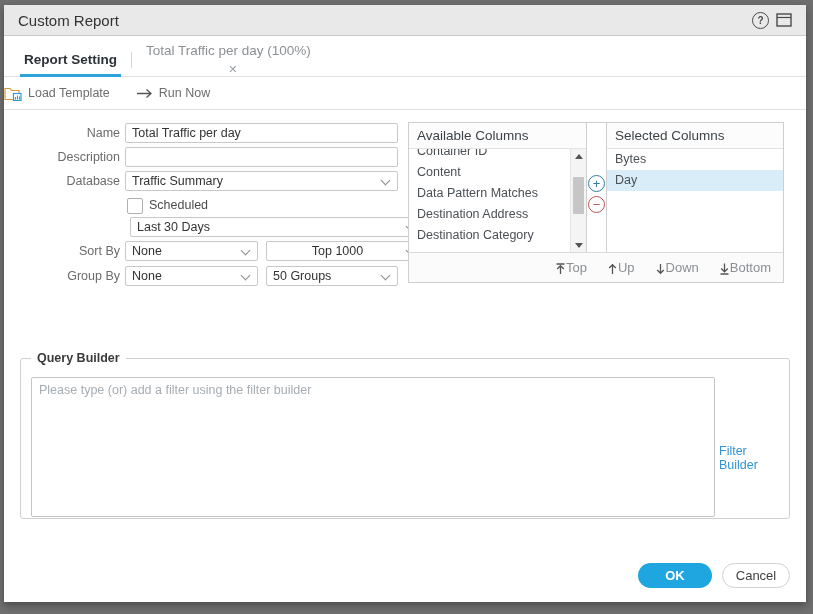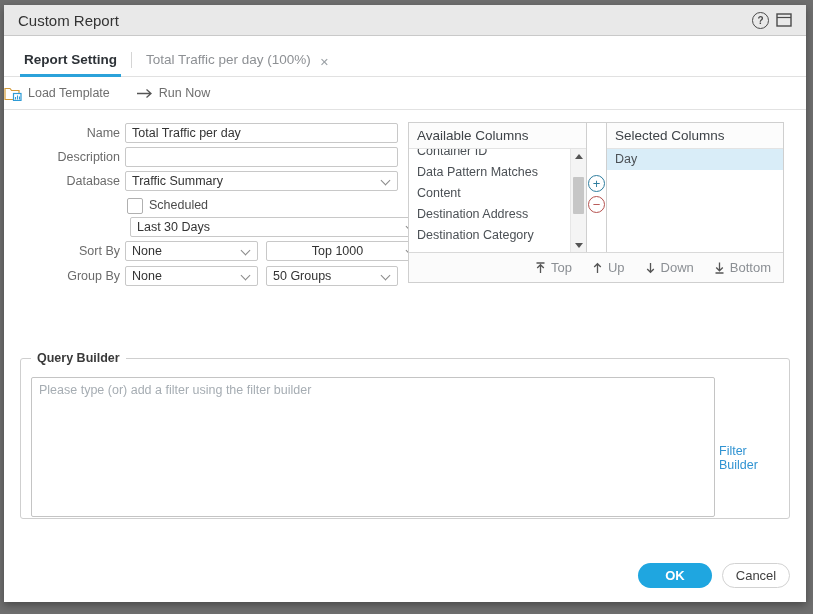--- a/index.html
+++ b/index.html
@@ -30,21 +30,21 @@
   }
   
   .tabs{
     position:absolute;left:0;top:38px;right:0;height:34px;
     border-bottom:1px solid #e1e1e1;
     display:flex;align-items:center;padding-left:16px;box-sizing:border-box;
   }
   .tab{height:100%;display:flex;align-items:center;padding:0 4px;font-size:13.5px;cursor:pointer;position:relative;}
   .tab.active{font-weight:bold;color:#2d3237;}
   .tab.active::after{content:"";position:absolute;left:0;right:0;bottom:-1px;height:3px;background:#2ba2da;}
-  .tab.inactive{color:#8d9094;}
+  .tab.inactive{color:#8d9094;flex-direction:column;}
   .tab-sep{width:1px;height:16px;background:#d5d5d5;margin:0 10px;}
   .tab .close{margin-left:9px;margin-top:5px;font-size:11px;color:#9aa0a5;cursor:pointer;}
   
   .toolbar{
     position:absolute;left:0;top:72px;right:0;height:33px;
     border-bottom:1px solid #e2e2e2;
     display:flex;align-items:center;gap:26px;box-sizing:border-box;
   }
   .tb-btn{display:flex;align-items:center;gap:6px;font-size:12.5px;color:#6e6e6e;cursor:pointer;}
   
@@ -101,21 +101,21 @@
     width:15px;height:15px;border-radius:50%;display:flex;align-items:center;justify-content:center;
     font-size:13px;line-height:14px;cursor:pointer;background:#fff;
   }
   .circle.add{border:1.5px solid #2e7d9e;color:#2e7d9e;}
   .circle.rem{border:1.5px solid #b5514e;color:#b5514e;}
   
   .movebar{
     grid-column:1 / span 3;border-top:1px solid #d9d9d9;background:#fbfbfb;
     display:flex;align-items:center;justify-content:flex-end;gap:20px;padding-right:12px;
   }
-  .movebtn{display:flex;align-items:center;gap:5px;font-size:13px;color:#8b8f94;cursor:pointer;}
+  .movebtn{display:flex;align-items:flex-end;font-size:13px;color:#8b8f94;cursor:pointer;}
   
   .qb{
     position:absolute;left:16px;top:353px;width:770px;height:161px;
     border:1px solid #cfcfcf;border-radius:3px;box-sizing:border-box;
   }
   .qb-legend{
     position:absolute;top:-8px;left:10px;background:#fff;padding:0 6px;
     font-size:12.5px;font-weight:bold;color:#3a3a3a;
   }
   .qb textarea{
@@ -231,22 +231,22 @@
     </div>
   </div>
 
   <div class="colpanel">
 
     <div class="colbox">
       <div class="colhead">Available Columns</div>
       <div class="listwrap">
         <div class="list">
           <div class="litem clip">Container ID</div>
+          <div class="litem">Content</div>
           <div class="litem">Data Pattern Matches</div>
-          <div class="litem">Content</div>
           <div class="litem">Destination Address</div>
           <div class="litem">Destination Category</div>
         </div>
         <div class="vscroll">
           <div class="sb-btn">
               <div class="tri-up"></div>
             </div>
           <div class="sb-track">
             <div class="sb-thumb"></div>
           </div>
@@ -258,20 +258,21 @@
     </div>
 
     <div class="midstrip">
       <div class="circle add">+</div>
       <div class="circle rem">−</div>
     </div>
 
     <div class="colbox selectedbox">
       <div class="colhead">Selected Columns</div>
       <div class="list">
+        <div class="litem">Bytes</div>
         <div class="litem hl">Day</div>
       </div>
     </div>
 
     <div class="movebar">
       <div class="movebtn">
         <svg width="11" height="12" viewBox="0 0 11 12">
           <path d="M1.5 1 H9.5 M5.5 11 V3 M2.2 6 L5.5 2.7 L8.8 6" fill="none" stroke="#555" stroke-width="1.3"></path>
         </svg>
         <span>Top</span>

